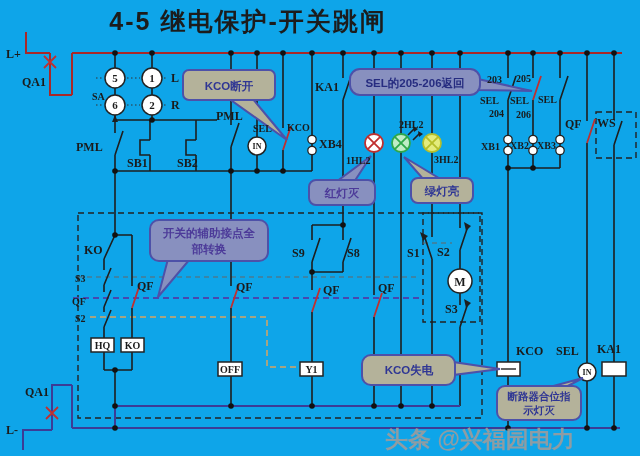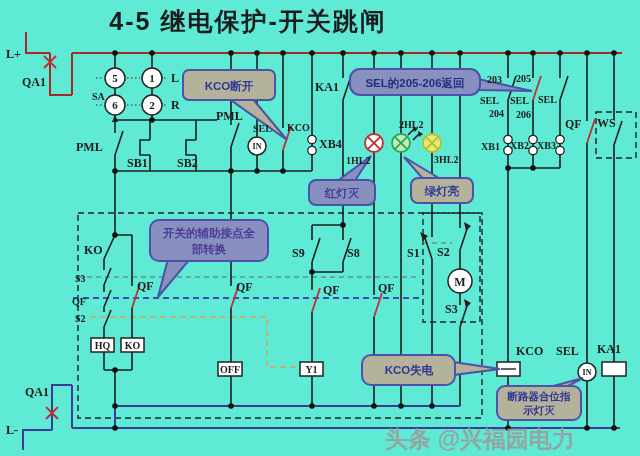--- a/index.html
+++ b/index.html
@@ -1,16 +1,16 @@
 <!DOCTYPE html>
 <html><head>
 <meta charset="utf-8">
 <style>
   html,body{margin:0;padding:0;background:#f3f1ee;}
-  .stage{width:640px;height:456px;position:relative;background:#5eead4;overflow:hidden;}
+  .stage{width:640px;height:456px;position:relative;background:#0ea5e9;overflow:hidden;}
   svg{display:block;}
   text{font-family:"Liberation Serif", serif;}
   .lbl{font-weight:bold;font-size:12px;fill:#1b1b1b;}
   .lbl-sm{font-weight:bold;font-size:10px;fill:#1b1b1b;}
   .num{font-weight:bold;font-size:11px;fill:#1b1b1b;text-anchor:middle;}
   .tiny{font-weight:bold;font-size:8px;fill:#1b1b1b;text-anchor:middle;}
   .boxtxt{font-weight:bold;font-size:10px;fill:#1b1b1b;text-anchor:middle;}
   .title{font-family:"Liberation Sans", sans-serif;font-weight:bold;font-size:25px;fill:#1c1c1c;letter-spacing:2px;text-anchor:middle;}
   .watermark{font-family:"Liberation Sans", sans-serif;font-weight:bold;font-size:23px;fill:#9c9c9c;opacity:.9;}
   .co-olive{fill:#b4b29a;stroke:#4d51a8;stroke-width:2;}

